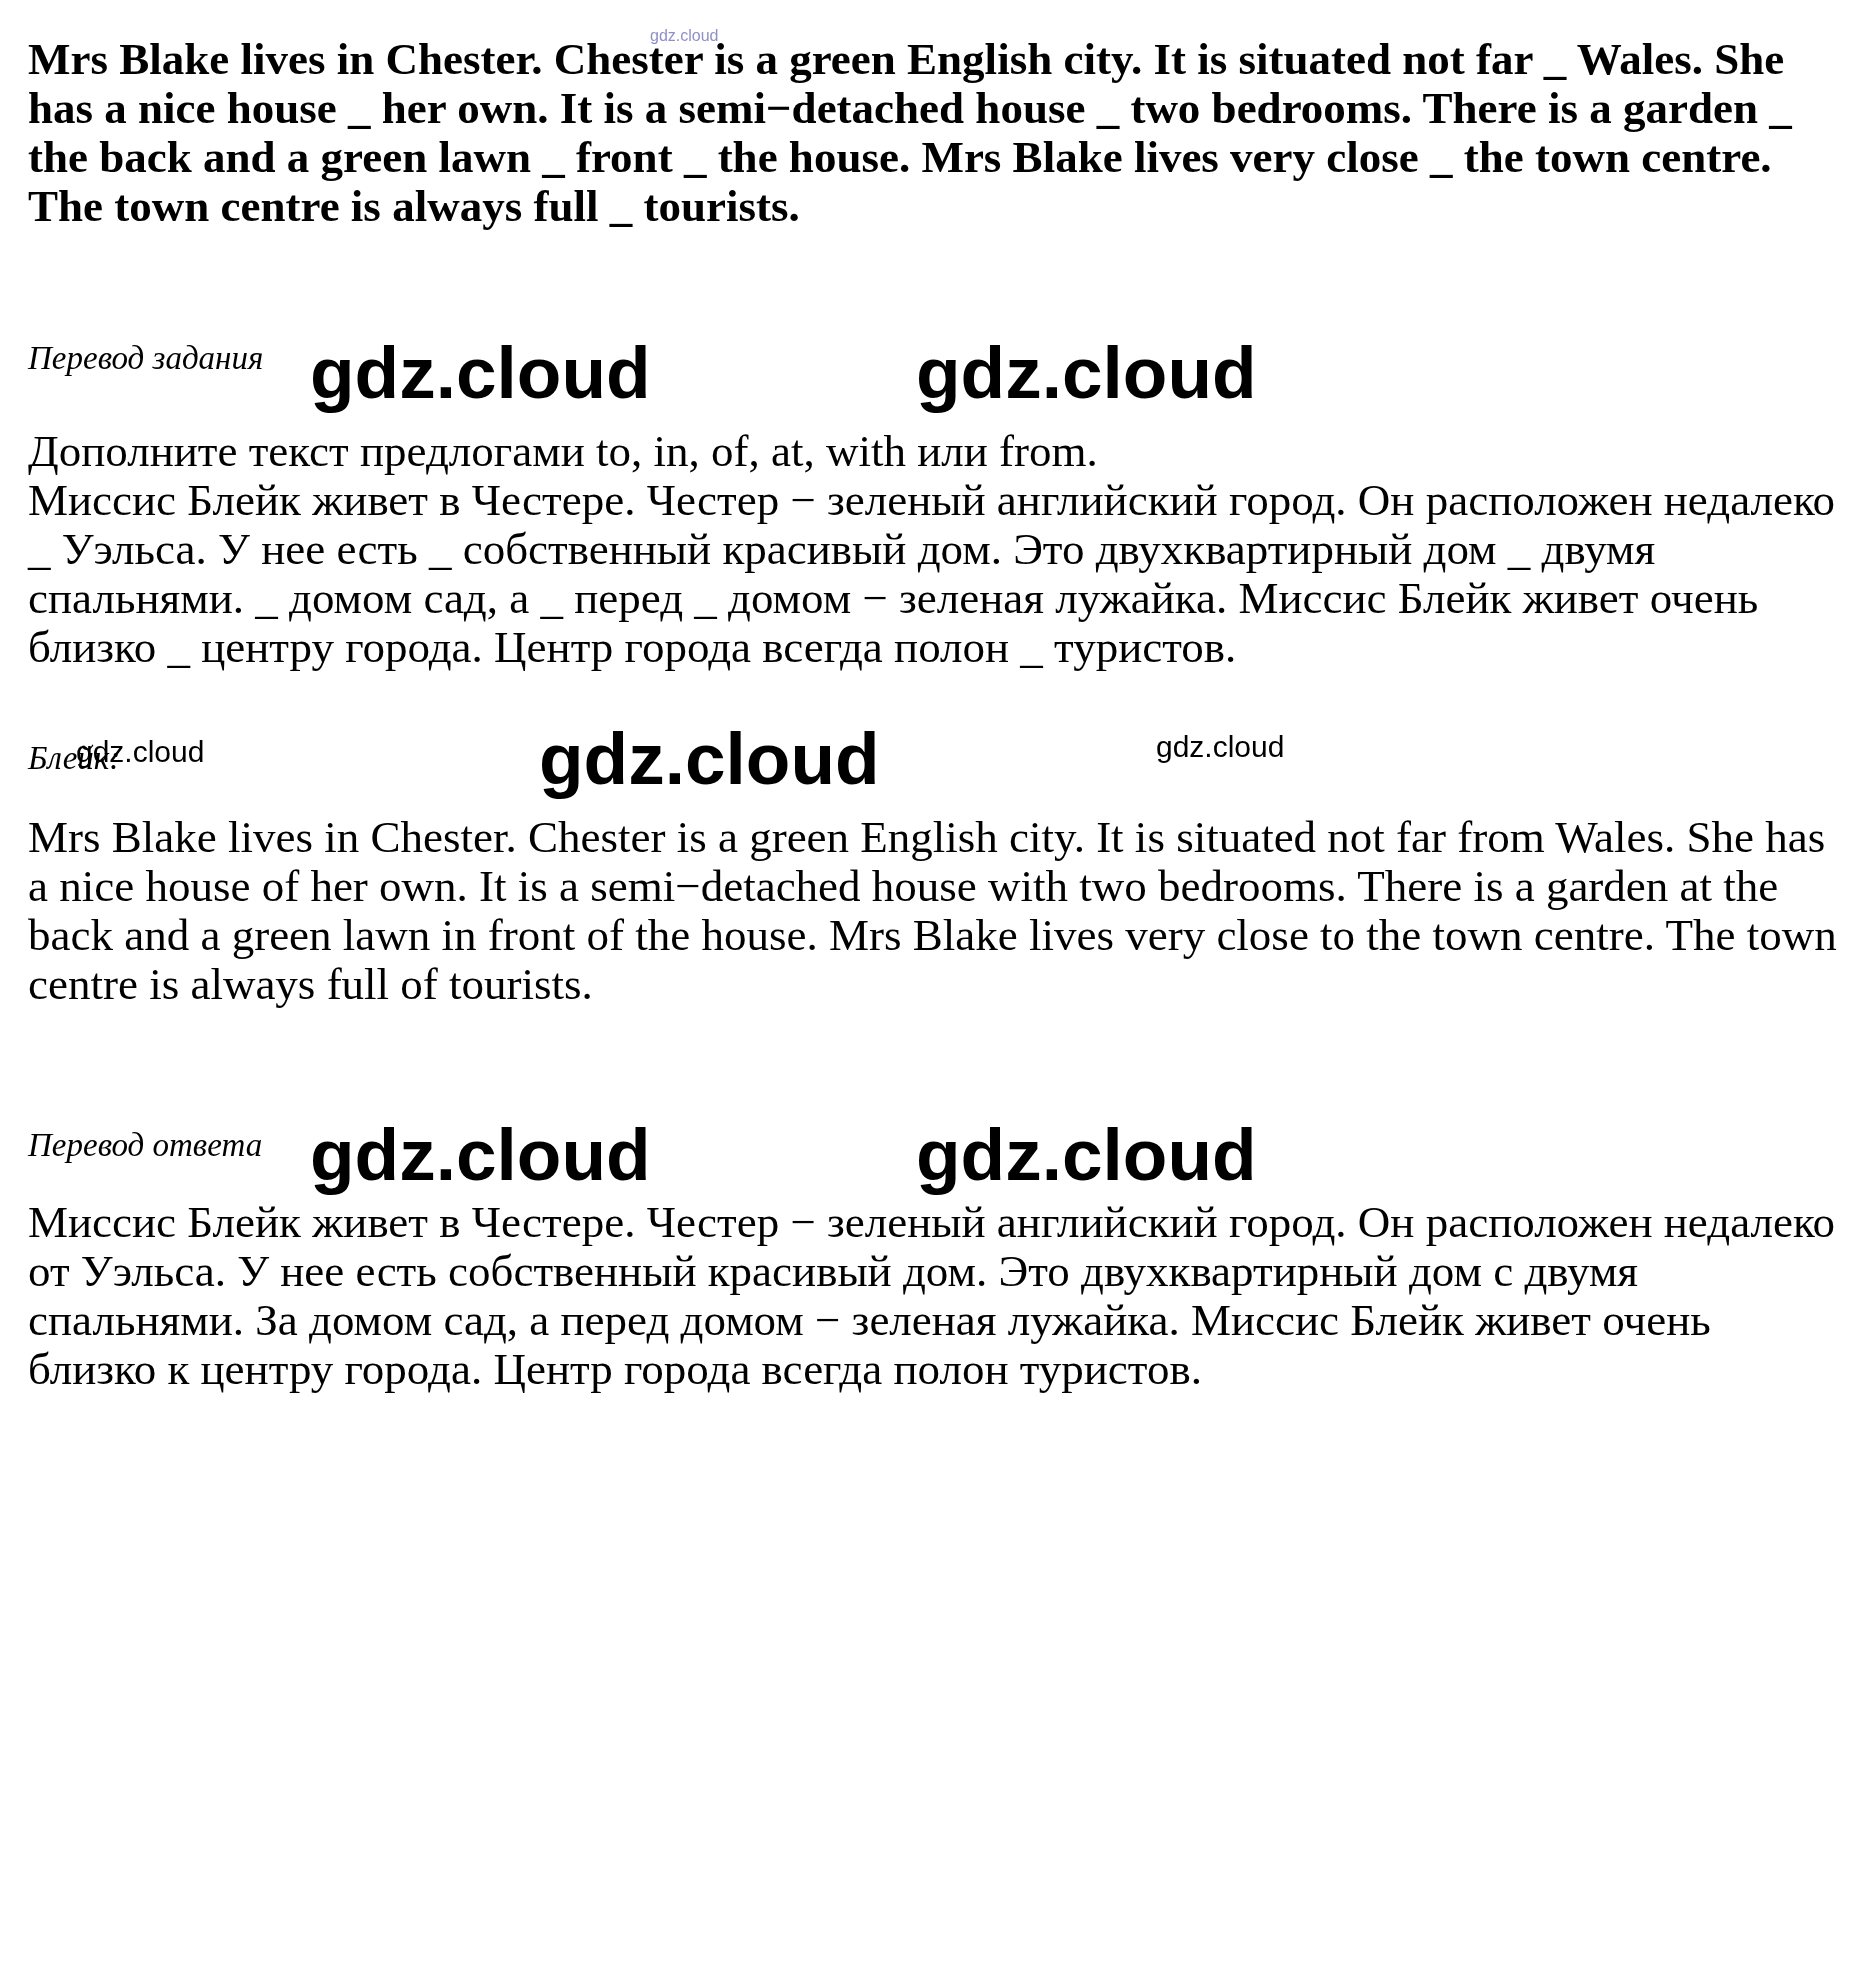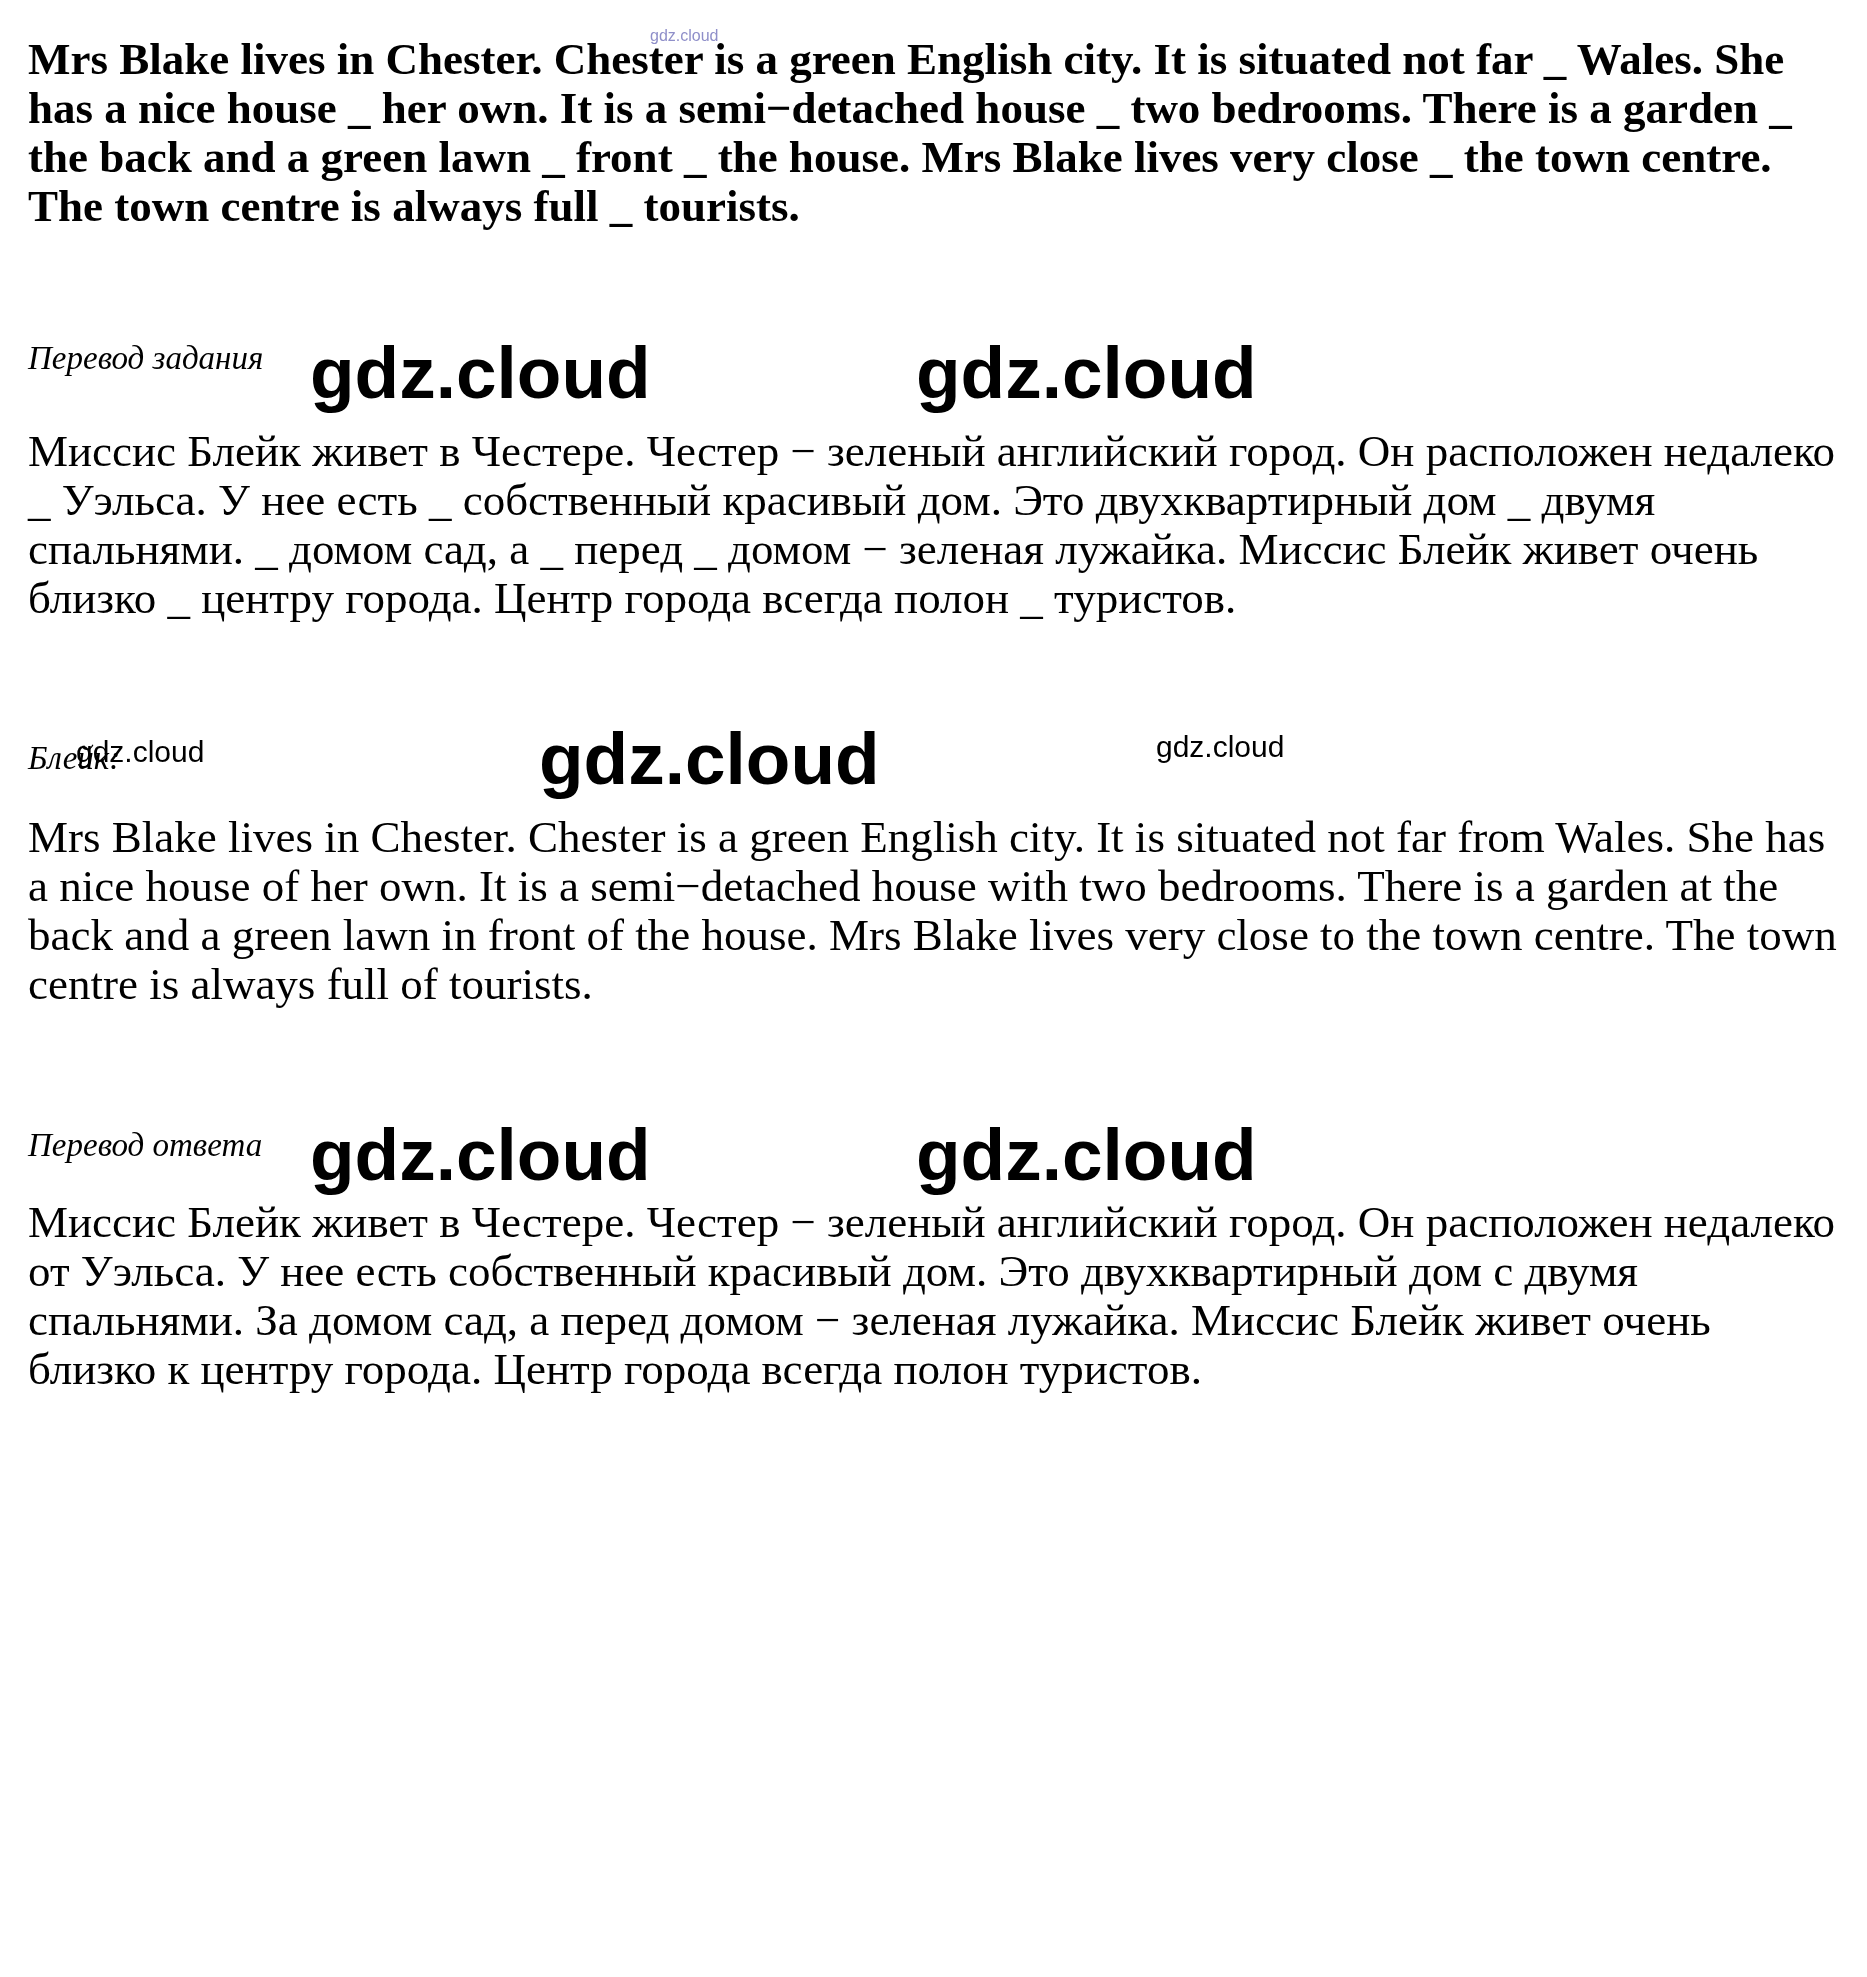--- a/index.html
+++ b/index.html
@@ -70,20 +70,21 @@
   <div class="block bold-text" style="top: 35px;">
     <p>Mrs Blake lives in Chester. Chester is a green English city. It is situated not far _ Wales. She has a nice house _ her own. It is a semi−detached house _ two bedrooms. There is a garden _ the back and a green lawn _ front _ the house. Mrs Blake lives very close _ the town centre. The town centre is always full _ tourists.</p>
   </div>
 
   <div class="wm wm-large" style="top: 311px; left: 310px;">gdz.cloud</div>
   <div class="wm wm-large" style="top: 311px; left: 916px;">gdz.cloud</div>
 
   <div class="italic-label" style="top: 341px;">Перевод задания</div>
 
   <div class="block" style="top: 427px;">
+    <p>Дополните текст предлогами to, in, of, at, with или from.</p>
     <p>Миссис Блейк живет в Честере. Честер − зеленый английский город. Он расположен недалеко _ Уэльса. У нее есть _ собственный красивый дом. Это двухквартирный дом _ двумя спальнями. _ домом сад, а _ перед _ домом − зеленая лужайка. Миссис Блейк живет очень близко _ центру города. Центр города всегда полон _ туристов.</p>
   </div>
 
   <div class="wm wm-small" style="top: 712px; left: 76px;">gdz.cloud</div>
   <div class="wm wm-large" style="top: 697px; left: 539px;">gdz.cloud</div>
   <div class="wm wm-small" style="top: 707px; left: 1156px;">gdz.cloud</div>
 
   <div class="italic-label" style="top: 741px;">Блейк:</div>
 
   <div class="block" style="top: 813px;">

